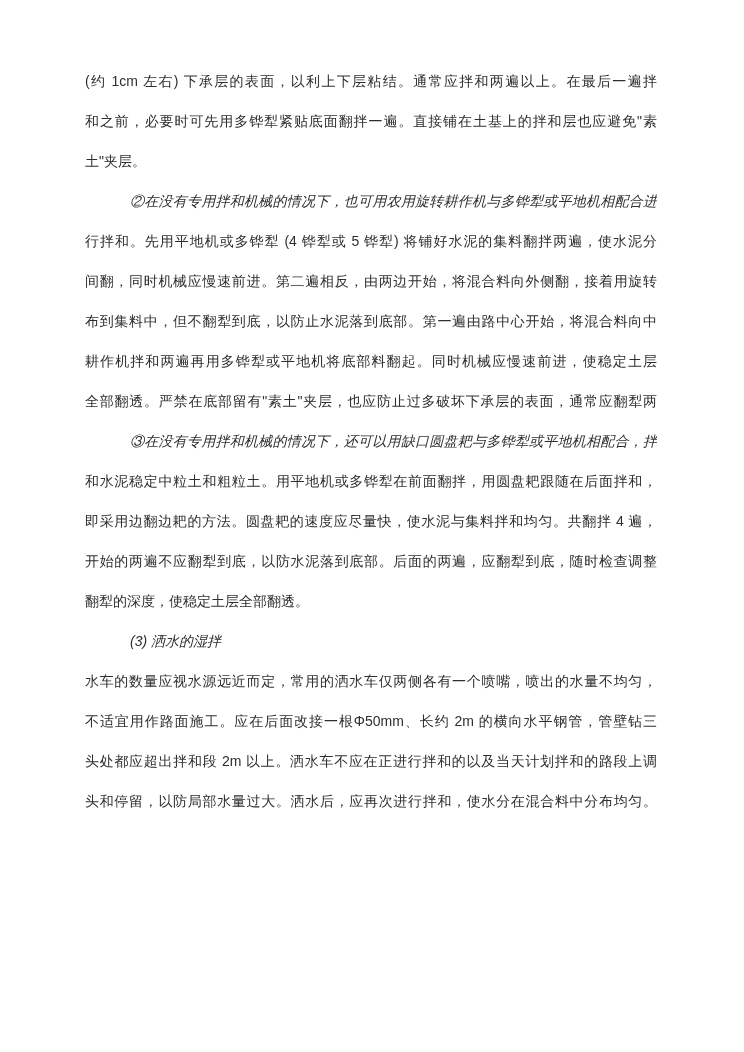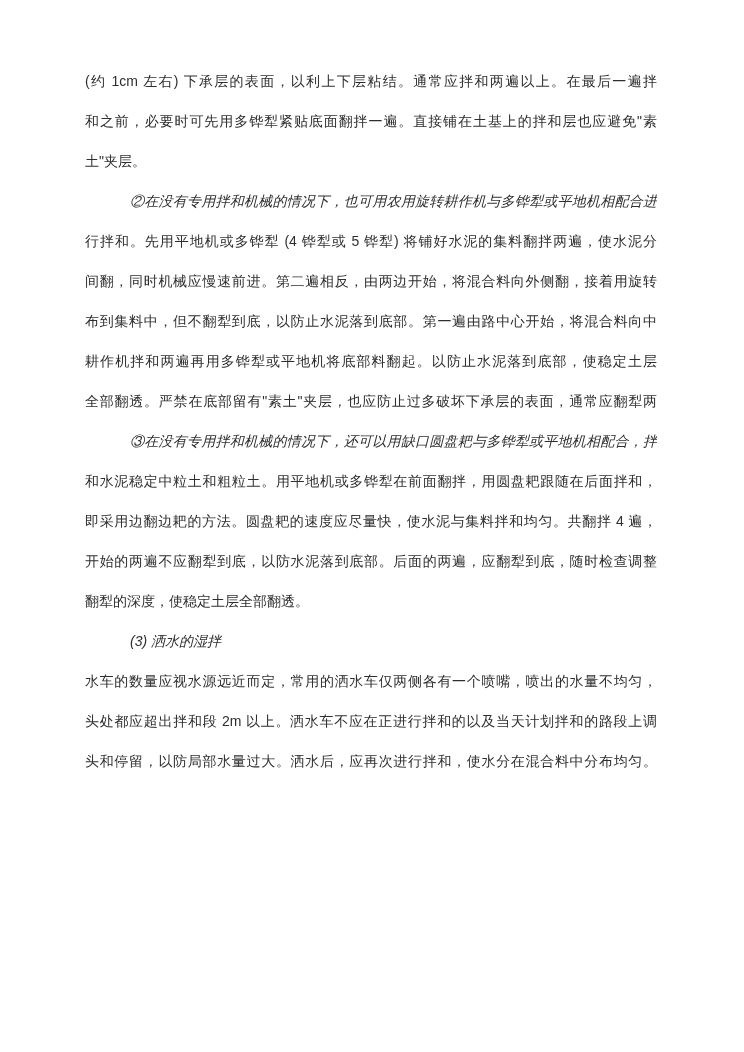--- a/index.html
+++ b/index.html
@@ -61,32 +61,33 @@
       <div class="paragraph">
         <div class="line">(约 1cm 左右) 下承层的表面，以利上下层粘结。通常应拌和两遍以上。在最后一遍拌</div>
         <div class="line">和之前，必要时可先用多铧犁紧贴底面翻拌一遍。直接铺在土基上的拌和层也应避免"素</div>
         <div class="line last">土"夹层。</div>
       </div>
       <div class="paragraph">
         <div class="line indent">②在没有专用拌和机械的情况下，也可用农用旋转耕作机与多铧犁或平地机相配合进</div>
         <div class="line">行拌和。先用平地机或多铧犁 (4 铧犁或 5 铧犁) 将铺好水泥的集料翻拌两遍，使水泥分</div>
         <div class="line">间翻，同时机械应慢速前进。第二遍相反，由两边开始，将混合料向外侧翻，接着用旋转</div>
         <div class="line">布到集料中，但不翻犁到底，以防止水泥落到底部。第一遍由路中心开始，将混合料向中</div>
-        <div class="line">耕作机拌和两遍再用多铧犁或平地机将底部料翻起。以防止水泥落到底部，使稳定土层</div>
+        <div class="line">耕作机拌和两遍再用多铧犁或平地机将底部料翻起。同时机械应慢速前进，使稳定土层</div>
         <div class="line">全部翻透。严禁在底部留有"素土"夹层，也应防止过多破坏下承层的表面，通常应翻犁两</div>
       </div>
       <div class="paragraph">
         <div class="line indent">③在没有专用拌和机械的情况下，还可以用缺口圆盘耙与多铧犁或平地机相配合，拌</div>
         <div class="line">和水泥稳定中粒土和粗粒土。用平地机或多铧犁在前面翻拌，用圆盘耙跟随在后面拌和，</div>
         <div class="line">即采用边翻边耙的方法。圆盘耙的速度应尽量快，使水泥与集料拌和均匀。共翻拌 4 遍，</div>
         <div class="line">开始的两遍不应翻犁到底，以防水泥落到底部。后面的两遍，应翻犁到底，随时检查调整</div>
         <div class="line last">翻犁的深度，使稳定土层全部翻透。</div>
       </div>
       <div class="paragraph">
         <div class="line indent last">(3) 洒水的湿拌</div>
       </div>
       <div class="paragraph">
         <div class="line">水车的数量应视水源远近而定，常用的洒水车仅两侧各有一个喷嘴，喷出的水量不均匀，</div>
+        <div class="line">不适宜用作路面施工。应在后面改接一根Φ50mm、长约 2m 的横向水平钢管，管壁钻三</div>
         <div class="line">头处都应超出拌和段 2m 以上。洒水车不应在正进行拌和的以及当天计划拌和的路段上调</div>
         <div class="line last fill">头和停留，以防局部水量过大。洒水后，应再次进行拌和，使水分在混合料中分布均匀。</div>
       </div>
     </div>
 </div>
 
 </body></html>

